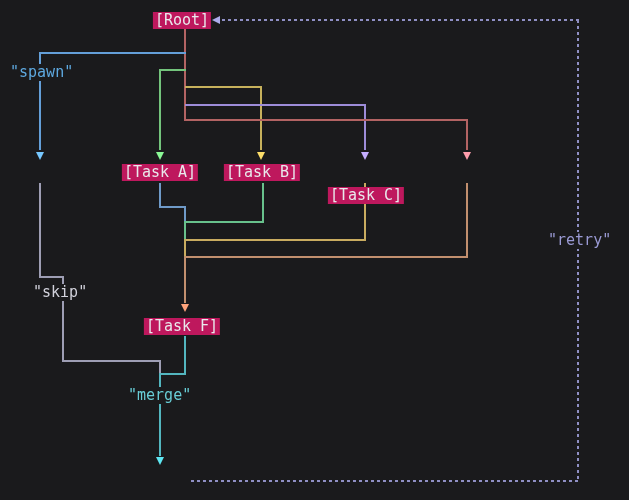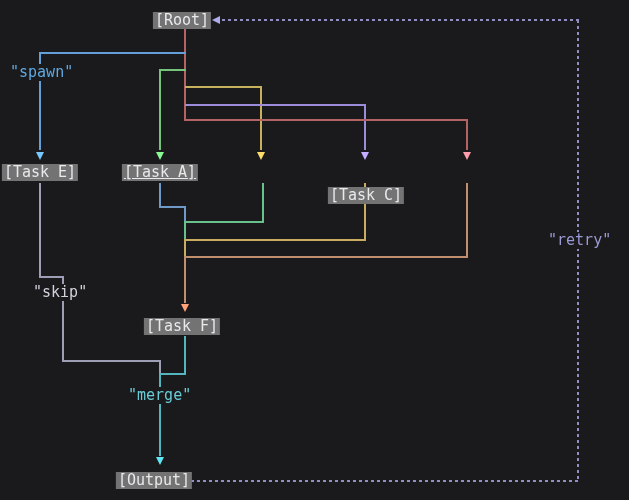--- a/index.html
+++ b/index.html
@@ -16,21 +16,21 @@
   .dash-v { position:absolute; width:2px;
     background:repeating-linear-gradient(180deg,currentColor 0 3px,transparent 3px 6px); }
   .arr-down { position:absolute; width:0; height:0;
     border-left:4px solid transparent; border-right:4px solid transparent;
     border-top:8px solid currentColor; filter:brightness(1.25) saturate(1.1); }
   .arr-left { position:absolute; width:0; height:0;
     border-top:4px solid transparent; border-bottom:4px solid transparent;
     border-right:8px solid currentColor; filter:brightness(1.2); }
   
   .node { position:absolute; font-size:15px; line-height:17px; color:#e9e9ec;
-    background:#737373; padding:0 2px; white-space:pre; transform:translateX(-50%); }
+    background:#be185d; padding:0 2px; white-space:pre; transform:translateX(-50%); }
   .elab { position:absolute; font-size:15px; line-height:17px;
     background:#1a1a1c; padding:0 2px; white-space:pre; }
   
   .c-rose   { color:#b36363; }
   .c-blue   { color:#649fd8; }
   .c-green  { color:#74c47c; }
   .c-gold   { color:#c7b15c; }
   .c-purple { color:#9d8cd9; }
   .c-steel  { color:#6f9ac8; }
   .c-mint   { color:#68c18c; }
@@ -100,24 +100,23 @@
   <div class="v c-grey" style="left:62px; top:276px; height:86px;"></div>
   <div class="h c-grey" style="left:62px; top:360px; width:99px;"></div>
   <div class="v c-grey" style="left:159px; top:360px; height:15px;"></div>
 
   <div class="v c-teal" style="left:184px; top:336px; height:39px;"></div>
   <div class="h c-teal" style="left:159px; top:373px; width:27px;"></div>
   <div class="v c-teal" style="left:159px; top:373px; height:83px;"></div>
   <div class="arr-down c-teal" style="left:156px; top:457px;"></div>
 
   <span class="node" style="left:182px; top:12px;">[Root]</span>
-  <span class="node" style="left:40px;  top:164px;">[Task E]</span>
-  <span class="node" style="left:160px; top:164px;text-decoration:underline;">[Task A]</span>
+  <span class="node" style="left:160px; top:164px;">[Task A]</span>
+  <span class="node" style="left:262px; top:164px;">[Task B]</span>
   <span class="node" style="left:366px; top:164px;margin-top:23px;">[Task C]</span>
   <span class="node" style="left:182px; top:318px;">[Task F]</span>
-  <span class="node" style="left:154px; top:472px;">[Output]</span>
 
   <span class="elab t-spawn" style="left:8px;   top:64px;">"spawn"</span>
   <span class="elab t-skip" style="left:31px;  top:284px;">"skip"</span>
   <span class="elab t-retry" style="left:546px; top:232px;">"retry"</span>
   <span class="elab t-merge" style="left:126px; top:387px;">"merge"</span>
 
 </div>
 
 </body></html>

